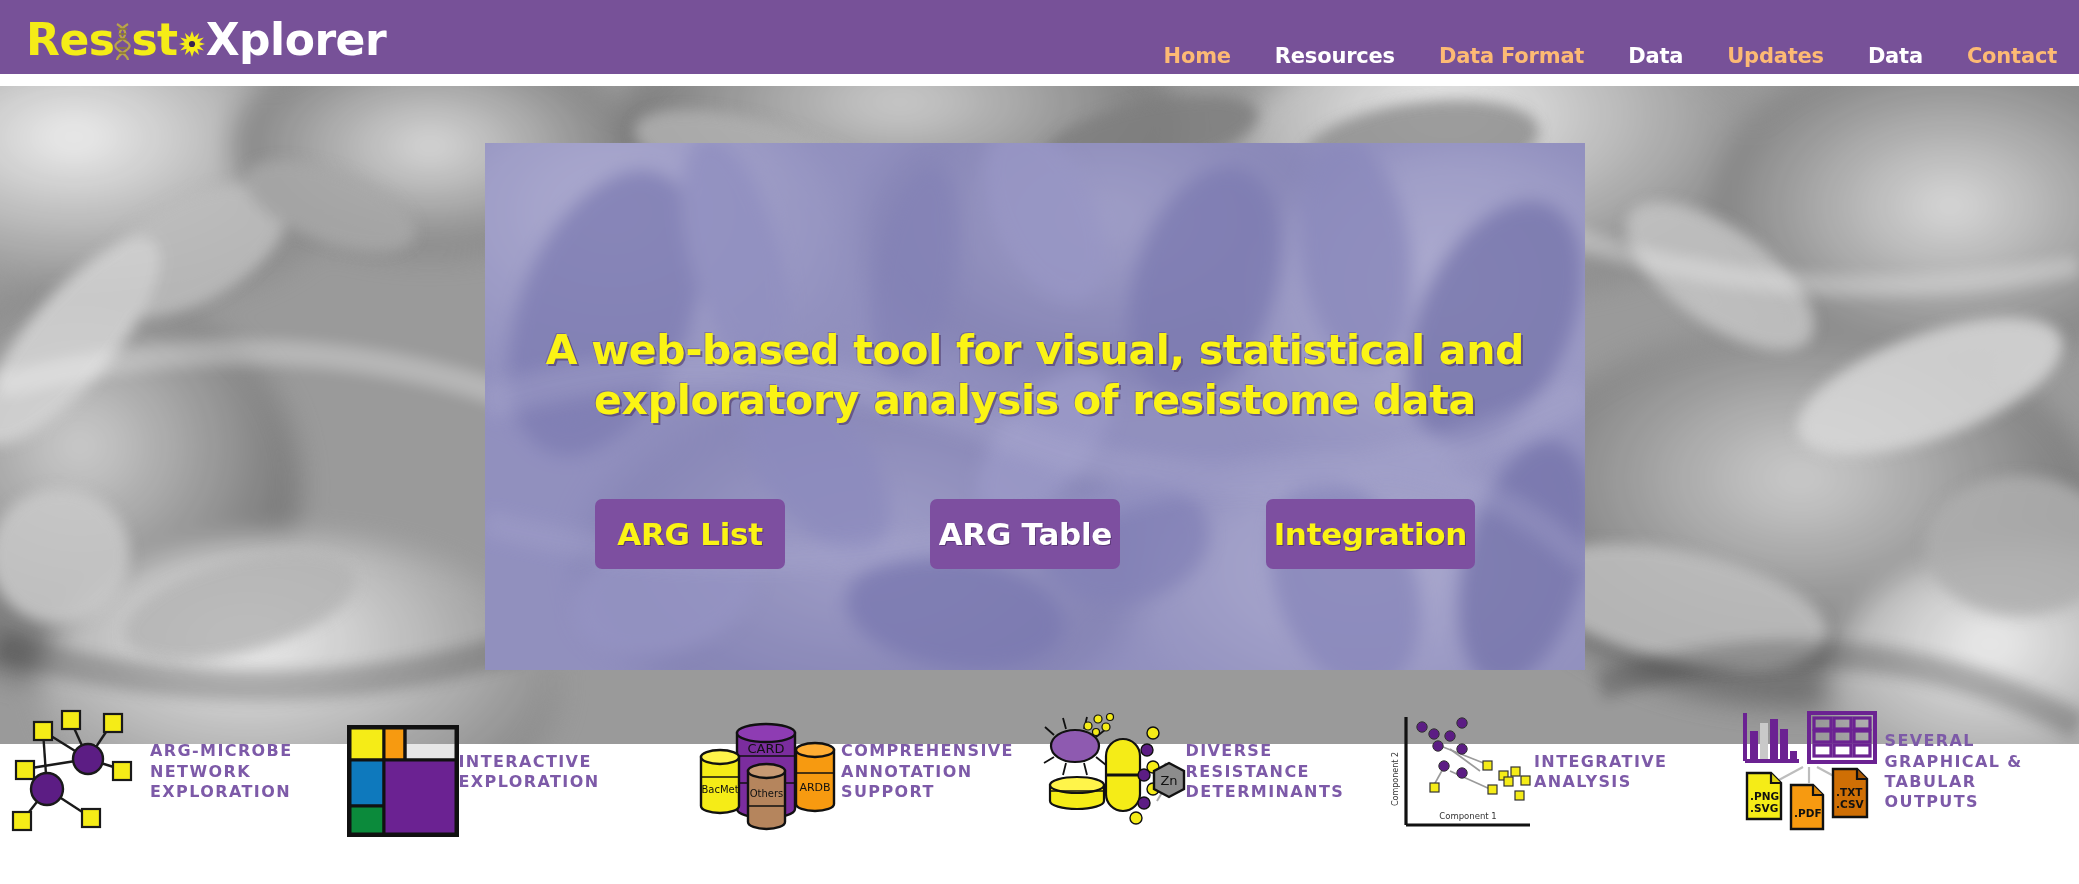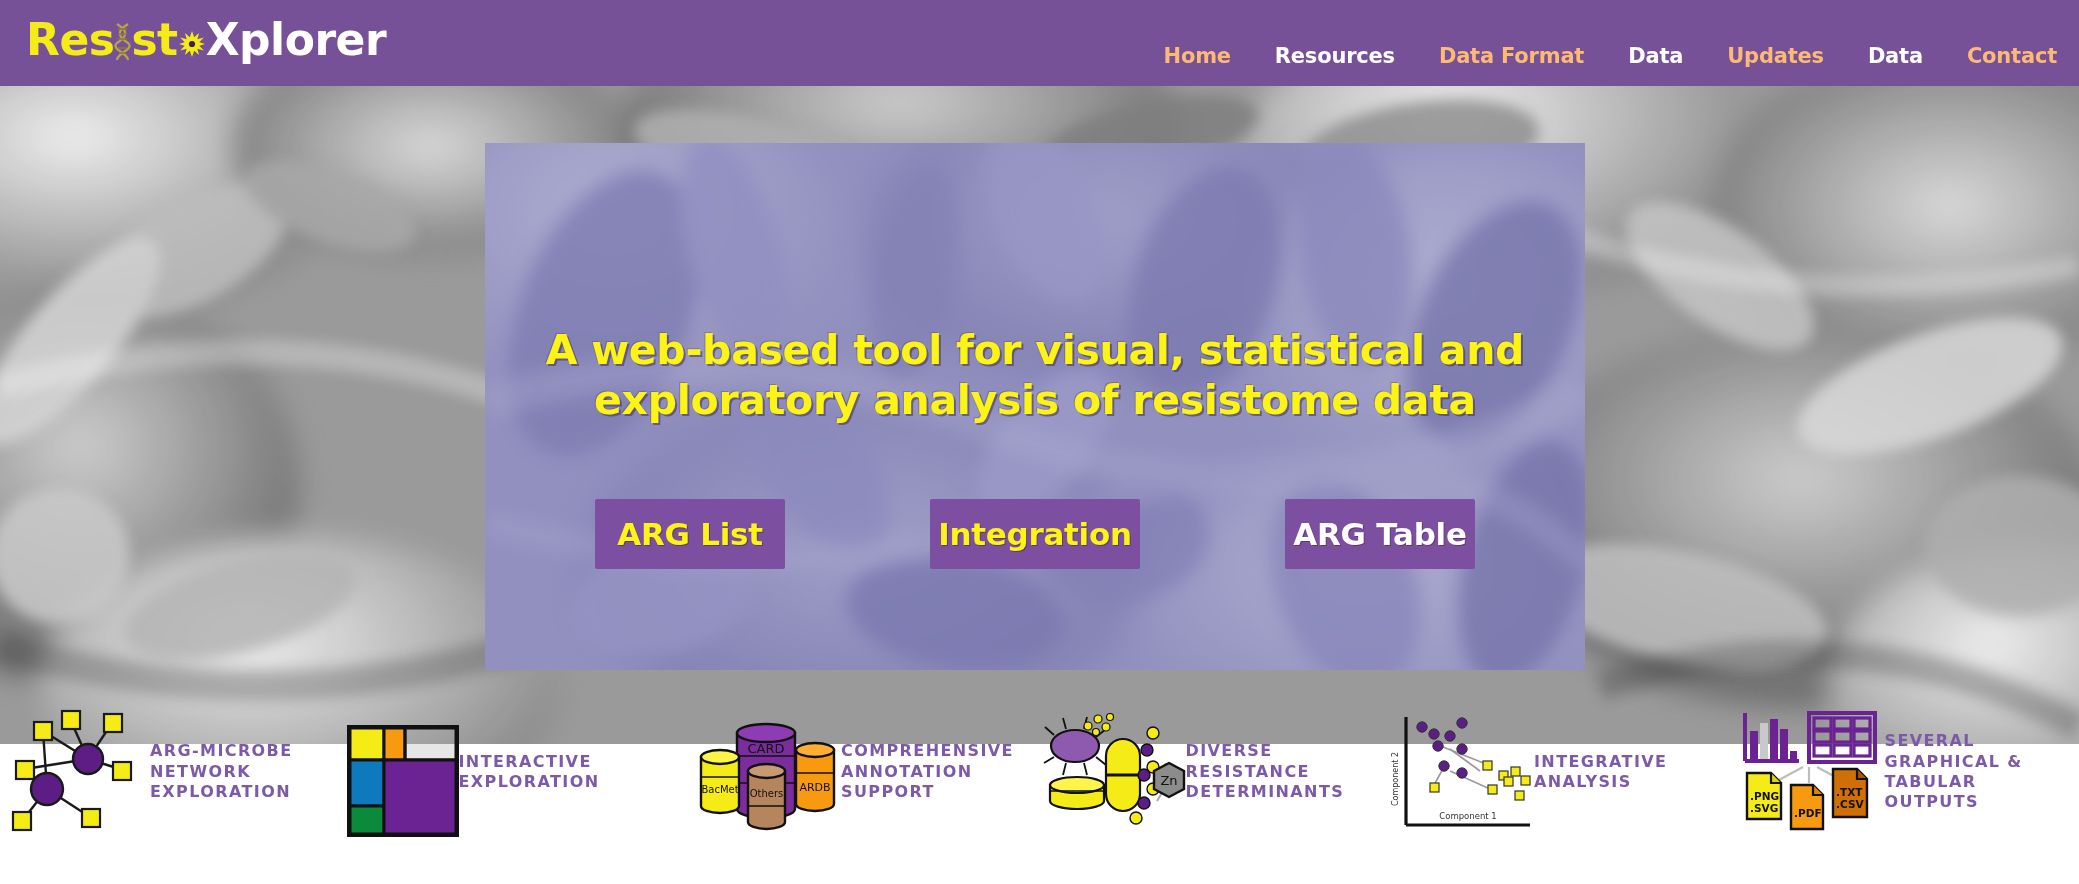--- a/index.html
+++ b/index.html
@@ -31,21 +31,21 @@
     overflow: hidden;
     background: #8e8e8e;
   }
   .bg-photo svg { display: block; width: 100%; height: 100%; }
 
   
   .topbar {
     position: absolute;
     left: 0; top: 0;
     width: 2079px;
-    height: 86px;
+    height: 74px;
     background: #775198;
     z-index: 40;
   }
 
   .brand {
     position: absolute;
     left: 26px;
     top: 12px;
     font-size: 44px;
     font-weight: 700;
@@ -134,21 +134,21 @@
   .hero-buttons {
     margin-top: 42px;
     width: 880px;
     display: flex;
     justify-content: space-between;
     align-items: center;
   }
   .hero-btn {
     background: #7d4fa0;
     border: none;
-    border-radius: 2px;
+    border-radius: 7px;
     padding: 17px 8px;
     min-width: 190px;
     font-size: 31px;
     font-weight: 700;
     cursor: pointer;
     font-family: "DejaVu Sans", sans-serif;
     text-shadow: 1px 1px 0 rgba(50,30,70,0.45);
     letter-spacing: -0.3px;
   }
   .hero-btn.yellow { color: #fbf414; }
@@ -302,22 +302,22 @@
           <path d="M0 380 Q 300 460 620 360 T 1100 420" stroke="#dcdcee" stroke-width="26" fill="none"></path>
         </g>
       </svg>
     </div>
     <div class="hero-tint"></div>
 
     <div class="hero-inner">
       <div class="hero-title">A web-based tool for visual, statistical and exploratory analysis of resistome data</div>
       <div class="hero-buttons">
         <button class="hero-btn yellow">ARG List</button>
+        <button class="hero-btn white">ARG Table</button>
         <button class="hero-btn yellow">Integration</button>
-        <button class="hero-btn white">ARG Table</button>
       </div>
     </div>
   </div>
 
   <div class="topbar">
     <div class="brand">
       <span class="b-yellow">Res</span><span class="helix"><svg width="17" height="40" viewBox="0 0 17 40" xmlns="http://www.w3.org/2000/svg">
             <g stroke="#b9a44a" stroke-width="2.2" fill="none">
               <path d="M3 2 C 14 9, 14 14, 3 21 C -4 27, 14 31, 14 38"></path>
               <path d="M14 2 C 3 9, 3 14, 14 21 C 21 27, 3 31, 3 38"></path>

